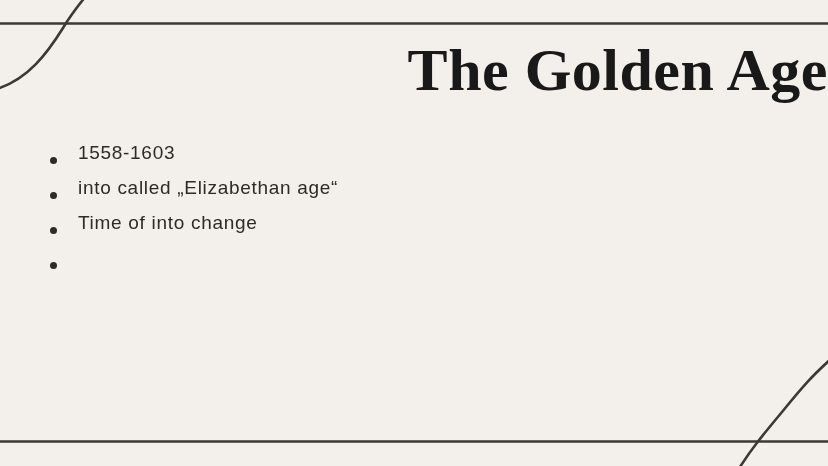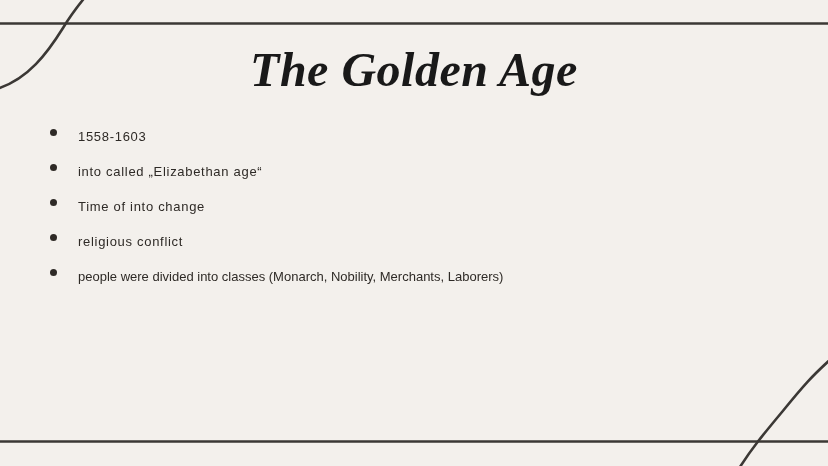--- a/index.html
+++ b/index.html
@@ -22,42 +22,41 @@
     width: 828px;
     height: 466px;
     color: var(--line);
     pointer-events: none;
   }
   .slide-title {
     position: absolute;
     top: 44px;
     left: 0;
     right: 0;
-    text-align: center;
+    text-align: right;
     font-family: "Liberation Serif", "DejaVu Serif", serif;
     font-weight: 700;
-    font-size: 48px;
+    font-size: 60px;
     line-height: 52px;
     letter-spacing: 0.5px;
     color: var(--title-text);
-    font-style: italic;
   }
   .bullet-list {
     position: absolute;
     top: 129px;
     left: 0;
     list-style: none;
     width: 790px;
   }
   .bullet-item {
     display: flex;
-    align-items: flex-start;
+    align-items: flex-end;
     height: 35px;
     padding-left: 50px;
-    font-size: 13px;
+    font-size: 19px;
     letter-spacing: 0.7px;
     color: var(--body-text);
   }
   .bullet-dot {
     flex: 0 0 auto;
     width: 7px;
     height: 7px;
     border-radius: 50%;
     background: var(--body-text);
     margin-right: 21px;
@@ -84,19 +83,14 @@
   <li class="bullet-item">
     <span class="bullet-dot"></span>
     <span>into called „Elizabethan age“</span>
   </li>
   <li class="bullet-item">
     <span class="bullet-dot"></span>
     <span>Time of into change</span>
   </li>
   <li class="bullet-item">
     <span class="bullet-dot"></span>
-    <span>religious conflict</span>
-  </li>
-  <li class="bullet-item condensed">
-    <span class="bullet-dot"></span>
-    <span>people were divided into classes (Monarch, Nobility, Merchants, Laborers)</span>
   </li>
 </ul>
 
 </body></html>

